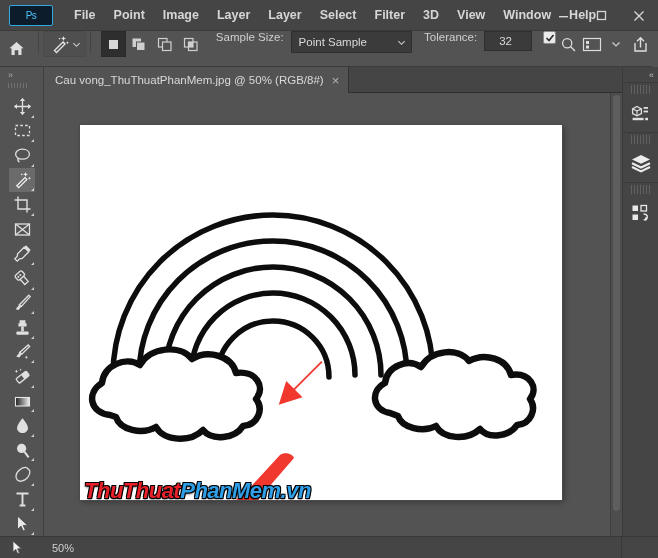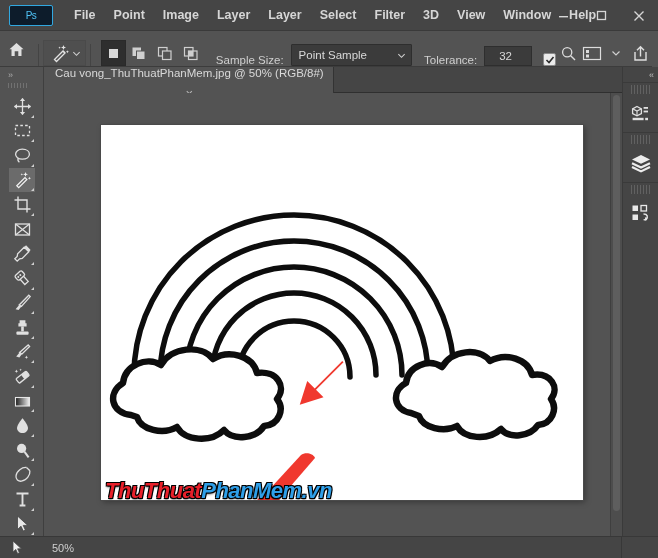--- a/index.html
+++ b/index.html
@@ -46,21 +46,21 @@
   .win-btn {
     width: 38px; display: flex; align-items: center; justify-content: center;
     cursor: default;
   }
   .win-btn svg { display: block; }
 
   
   .optionsbar {
     position: absolute; left: 0; top: 31px; width: 652px; height: 36px;
     background: #535353;
-    display: flex; align-items: flex-end;
+    display: flex; align-items: flex-start;
     border-bottom: 1px solid #3c3c3c;
   }
   .opt-home {
     width: 34px; height: 34px; display: flex; align-items: center; justify-content: center;
     cursor: default;
   }
   .vdiv { width: 1px; height: 22px; background: #444; margin: 0 4px; flex: none; }
   .tool-preset {
     display: flex; align-items: center; gap: 2px;
     padding: 2px 4px 2px 6px; height: 26px;
@@ -144,36 +144,34 @@
     position: absolute; left: 0; top: 0; right: 0; height: 26px;
     background: #454545; border-bottom: 1px solid #2f2f2f;
     display: flex; align-items: stretch;
   }
   .doctab {
     display: flex; align-items: center; gap: 8px;
     padding: 0 9px 0 11px; height: 26px;
     background: #535353; border-right: 1px solid #333;
     font-size: 11.5px; color: #d9d9d9; cursor: default;
     white-space: nowrap;
-    flex-direction: column;
   }
   .tab-close {
     font-size: 13px; color: #b5b5b5; line-height: 1; cursor: default;
   }
   .canvas-wrap {
     position: absolute; left: 0; top: 26px; right: 0; bottom: 0;
     background: #535353; overflow: hidden;
   }
   .canvas {
     position: absolute; left: 36px; top: 32px;
     width: 482px; height: 375px;
     background: #ffffff;
     box-shadow: 0 0 0 1px #4a4a4a, 2px 2px 6px rgba(0,0,0,.35);
     overflow: hidden;
-    margin-left: 21px;
   }
   .canvas svg { display: block; width: 482px; height: 375px; }
   .watermark {
     position: absolute; left: 4px; bottom: -4px;
     font-size: 22px; font-weight: bold; font-style: italic;
     letter-spacing: -0.5px;
     white-space: nowrap;
     text-shadow: 1px 1px 0 #000, -1px 1px 0 #000, 1px -1px 0 #000,
                  -1px -1px 0 #000, 0 2px 2px rgba(0,0,0,.5);
   }

